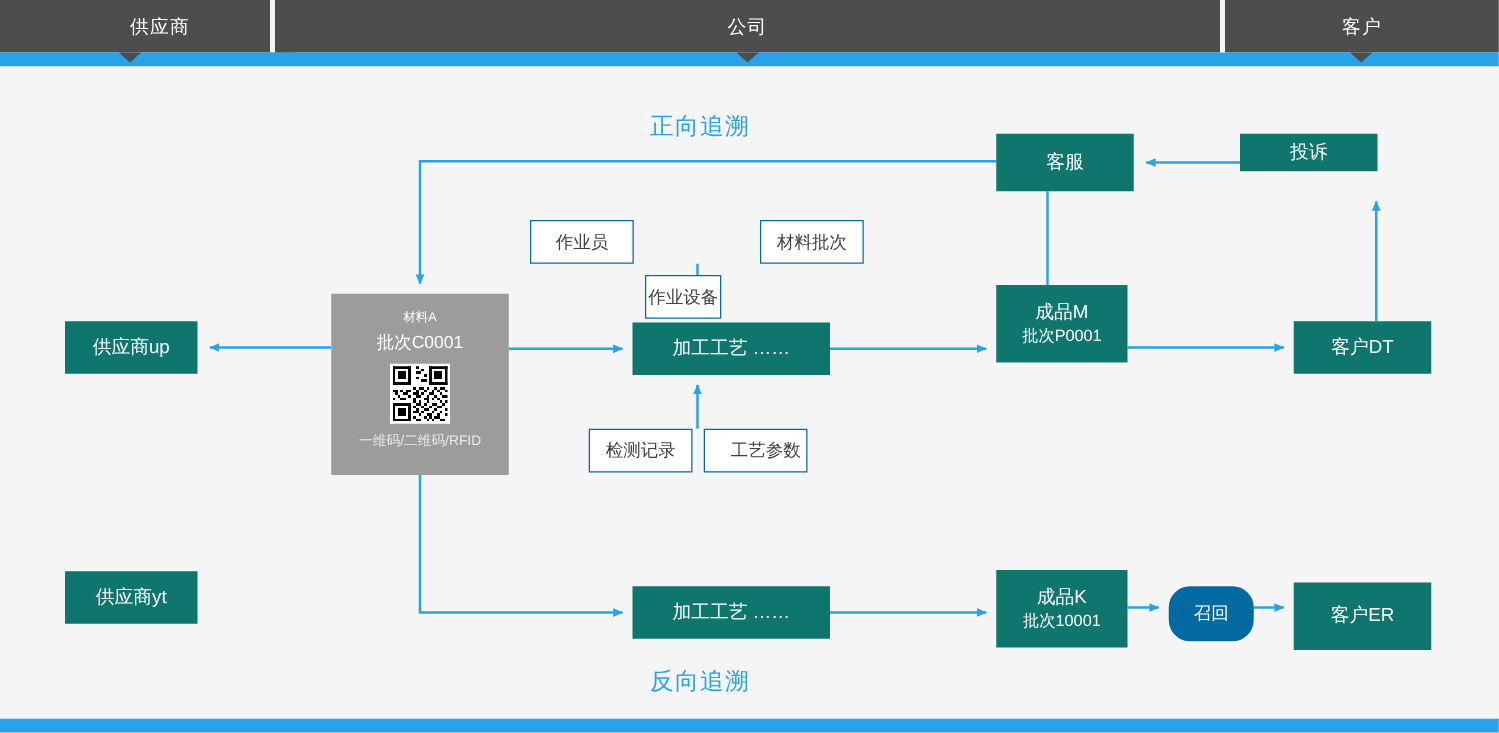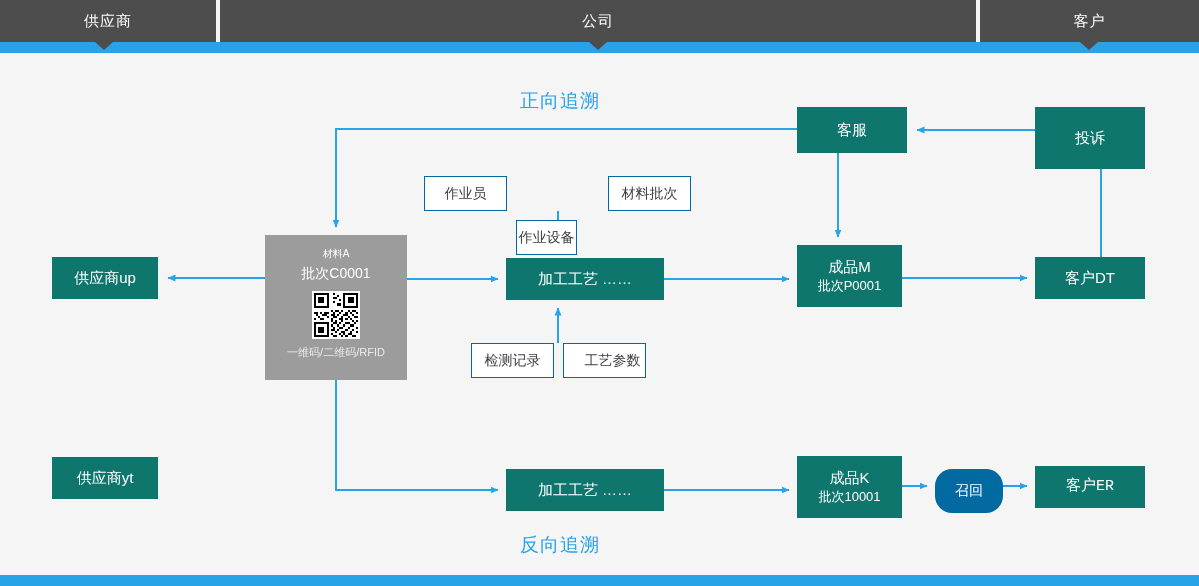--- a/index.html
+++ b/index.html
@@ -153,21 +153,21 @@
     height: 586px;
     pointer-events: none;
   }
 </style>
 </head>
 <body>
 
 <div id="canvas">
 
   <div class="header-row">
-    <div class="hdr" id="hdr-0" style="left: 0px; width: 216px;">供应商</div>
+    <div class="hdr" id="hdr-0" style="left: 0px; width: 216px; padding-left: 20px;">供应商</div>
     <div class="hdr" id="hdr-1" style="left: 220px; width: 756px;">公司</div>
     <div class="hdr" id="hdr-2" style="left: 980px; width: 219px;">客户</div>
     <div class="hdr-sep" id="sep-0" style="left: 216px;"></div>
     <div class="hdr-sep" id="sep-1" style="left: 976px;"></div>
   </div>
   <div class="hdr-arrow" id="arr-0" style="left: 95px;"></div>
   <div class="hdr-arrow" id="arr-1" style="left: 589px;"></div>
   <div class="hdr-arrow" id="arr-2" style="left: 1080px;"></div>
 
   <div class="blue-band" id="band-top"></div>
@@ -317,28 +317,28 @@
 
   <div class="wbox" id="w-operator" style="left: 424px; top: 176px; width: 83px; height: 35px;">作业员</div>
   <div class="wbox" id="w-equipment" style="left: 516px; top: 176px; width: 61px; height: 35px; margin-top: 44px;">作业设备</div>
   <div class="wbox" id="w-material-batch" style="left: 608px; top: 176px; width: 83px; height: 35px;">材料批次</div>
   <div class="wbox" id="w-inspection" style="left: 471px; top: 343px; width: 83px; height: 35px;">检测记录</div>
   <div class="wbox" id="w-param" style="left: 563px; top: 343px; width: 83px; height: 35px; padding-left: 16px;">工艺参数</div>
 
   <div class="node" id="n-process-top" style="left: 506px; top: 258px; width: 158px; height: 42px;">加工工艺  ……</div>
   <div class="node" id="n-process-bottom" style="left: 506px; top: 469px; width: 158px; height: 42px;">加工工艺  ……</div>
 
-  <div class="node" id="n-product-m" style="left: 797px; top: 245px; width: 105px; height: 62px;">
+  <div class="node" id="n-product-m" style="left: 797px; top: 228px; width: 105px; height: 62px;">
     <div>成品M</div>
     <div class="sub">批次P0001</div>
   </div>
   <div class="node" id="n-product-k" style="left: 797px; top: 456px; width: 105px; height: 62px;">
     <div>成品K</div>
     <div class="sub">批次10001</div>
   </div>
 
   <div class="node" id="n-customer-service" style="left: 797px; top: 107px; width: 110px; height: 46px;">客服</div>
-  <div class="node" id="n-complaint" style="left: 1035px; top: 107px; width: 110px; height: 62px;">投诉</div>
+  <div class="node" id="n-complaint" style="left: 992px; top: 107px; width: 110px; height: 30px;">投诉</div>
   <div class="node" id="n-customer-dt" style="left: 1035px; top: 257px; width: 110px; height: 42px;">客户DT</div>
-  <div class="node" id="n-customer-er" style="left: 1035px; top: 466px; width: 110px; height: 42px; font-family: Liberation Mono, monospace;">客户ER</div>
+  <div class="node" id="n-customer-er" style="left: 1035px; top: 466px; width: 110px; height: 54px;">客户ER</div>
 
   <div id="recall">召回</div>
 </div>
 
 </body></html>

